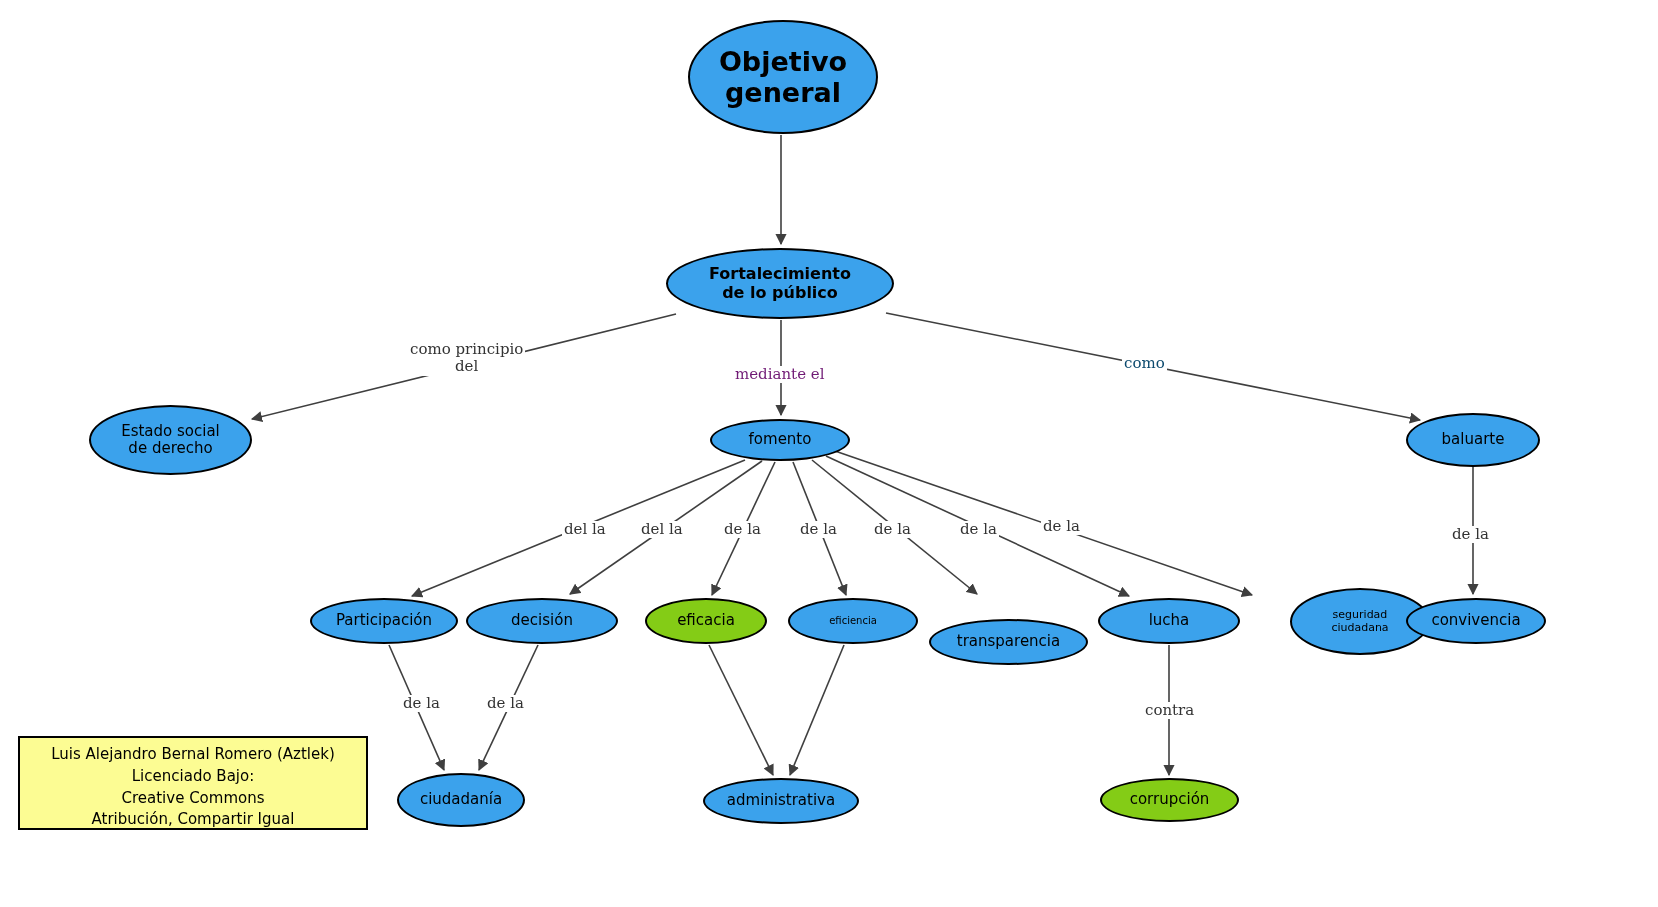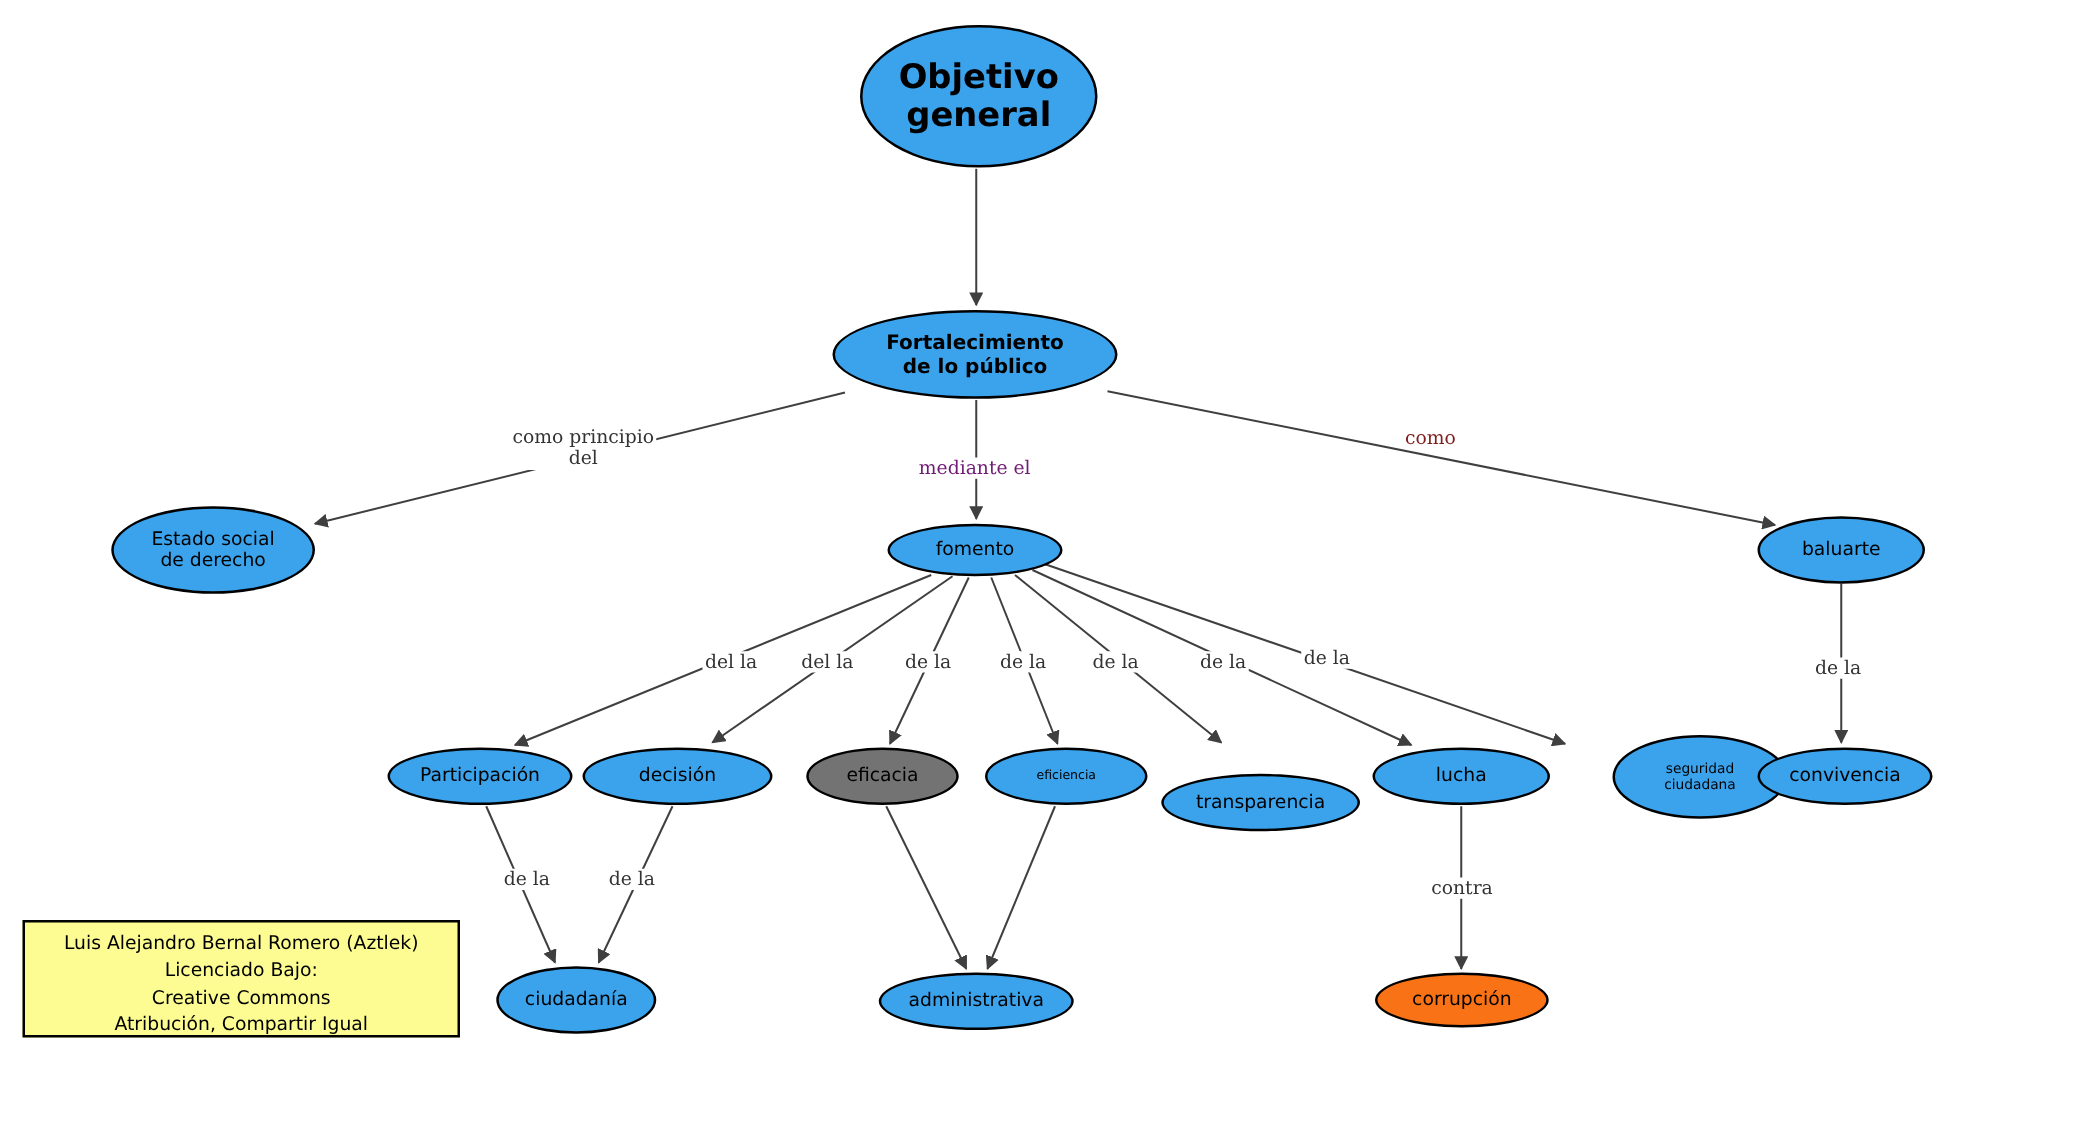--- a/index.html
+++ b/index.html
@@ -85,36 +85,36 @@
       <div class="node bold" style="left: 688px; top: 20px; width: 190px; height: 114px; font-size: 27px; background: rgb(59, 162, 236); border-color: rgb(0, 0, 0);">Objetivo
 general</div>
       <div class="node bold" style="left: 666px; top: 248px; width: 228px; height: 71px; font-size: 16px; background: rgb(59, 162, 236); border-color: rgb(0, 0, 0);">Fortalecimiento
 de lo público</div>
       <div class="node" style="left: 89px; top: 405px; width: 163px; height: 70px; font-size: 15px; background: rgb(59, 162, 236); border-color: rgb(0, 0, 0);">Estado social
 de derecho</div>
       <div class="node" style="left: 710px; top: 419px; width: 140px; height: 42px; font-size: 15px; background: rgb(59, 162, 236); border-color: rgb(0, 0, 0);">fomento</div>
       <div class="node" style="left: 1406px; top: 413px; width: 134px; height: 54px; font-size: 15px; background: rgb(59, 162, 236); border-color: rgb(0, 0, 0);">baluarte</div>
       <div class="node" style="left: 310px; top: 598px; width: 148px; height: 46px; font-size: 15px; background: rgb(59, 162, 236); border-color: rgb(0, 0, 0);">Participación</div>
       <div class="node" style="left: 466px; top: 598px; width: 152px; height: 46px; font-size: 15px; background: rgb(59, 162, 236); border-color: rgb(0, 0, 0);">decisión</div>
-      <div class="node" style="left: 645px; top: 598px; width: 122px; height: 46px; font-size: 15px; background: #737373; border-color: rgb(0, 0, 0);">eficacia</div>
+      <div class="node" style="left: 645px; top: 598px; width: 122px; height: 46px; font-size: 15px; background: #84cc16; border-color: rgb(0, 0, 0);">eficacia</div>
       <div class="node" style="left: 788px; top: 598px; width: 130px; height: 46px; font-size: 10px; background: rgb(59, 162, 236); border-color: rgb(0, 0, 0);">eficiencia</div>
       <div class="node" style="left: 929px; top: 619px; width: 159px; height: 46px; font-size: 15px; background: rgb(59, 162, 236); border-color: rgb(0, 0, 0);">transparencia</div>
       <div class="node" style="left: 1098px; top: 598px; width: 142px; height: 46px; font-size: 15px; background: rgb(59, 162, 236); border-color: rgb(0, 0, 0);">lucha</div>
       <div class="node" style="left: 1290px; top: 588px; width: 140px; height: 67px; font-size: 11px; background: rgb(59, 162, 236); border-color: rgb(0, 0, 0);">seguridad
 ciudadana</div>
       <div class="node" style="left: 1406px; top: 598px; width: 140px; height: 46px; font-size: 15px; background: rgb(59, 162, 236); border-color: rgb(0, 0, 0);">convivencia</div>
       <div class="node" style="left: 397px; top: 773px; width: 128px; height: 54px; font-size: 15px; background: rgb(59, 162, 236); border-color: rgb(0, 0, 0);">ciudadanía</div>
       <div class="node" style="left: 703px; top: 778px; width: 156px; height: 46px; font-size: 15px; background: rgb(59, 162, 236); border-color: rgb(0, 0, 0);">administrativa</div>
-      <div class="node" style="left: 1100px; top: 778px; width: 139px; height: 44px; font-size: 15px; background: #f97316; border-color: rgb(0, 0, 0);">corrupción</div>
+      <div class="node" style="left: 1100px; top: 778px; width: 139px; height: 44px; font-size: 15px; background: #84cc16; border-color: rgb(0, 0, 0);">corrupción</div>
     </div>
   <div id="label-layer">
       <div class="elabel" style="left: 408px; top: 341px; color: rgb(51, 51, 51);">como principio
 del</div>
       <div class="elabel" style="left: 733px; top: 366px; color: #701a75;">mediante el</div>
-      <div class="elabel" style="left: 1122px; top: 342px; color: #7f1d1d;">como</div>
+      <div class="elabel" style="left: 1122px; top: 355px; color: #0c4a6e;">como</div>
       <div class="elabel" style="left: 562px; top: 521px; color: rgb(51, 51, 51);">del la</div>
       <div class="elabel" style="left: 639px; top: 521px; color: rgb(51, 51, 51);">del la</div>
       <div class="elabel" style="left: 722px; top: 521px; color: rgb(51, 51, 51);">de la</div>
       <div class="elabel" style="left: 798px; top: 521px; color: rgb(51, 51, 51);">de la</div>
       <div class="elabel" style="left: 872px; top: 521px; color: rgb(51, 51, 51);">de la</div>
       <div class="elabel" style="left: 958px; top: 521px; color: rgb(51, 51, 51);">de la</div>
       <div class="elabel" style="left: 1041px; top: 518px; color: rgb(51, 51, 51);">de la</div>
       <div class="elabel" style="left: 1450px; top: 526px; color: rgb(51, 51, 51);">de la</div>
       <div class="elabel" style="left: 401px; top: 695px; color: rgb(51, 51, 51);">de la</div>
       <div class="elabel" style="left: 485px; top: 695px; color: rgb(51, 51, 51);">de la</div>

